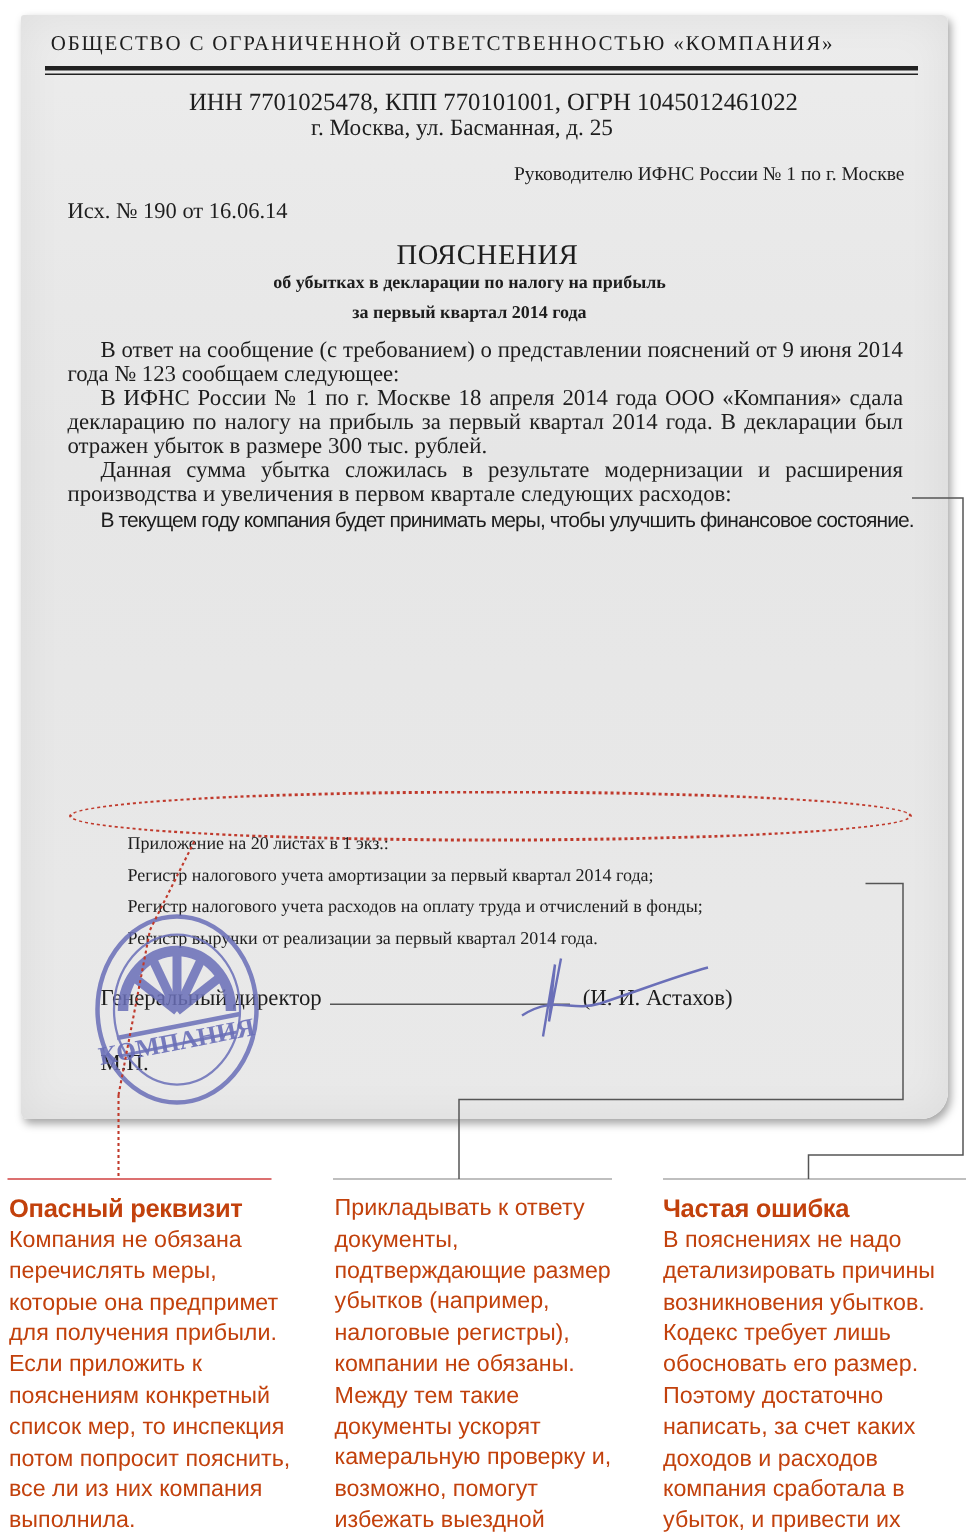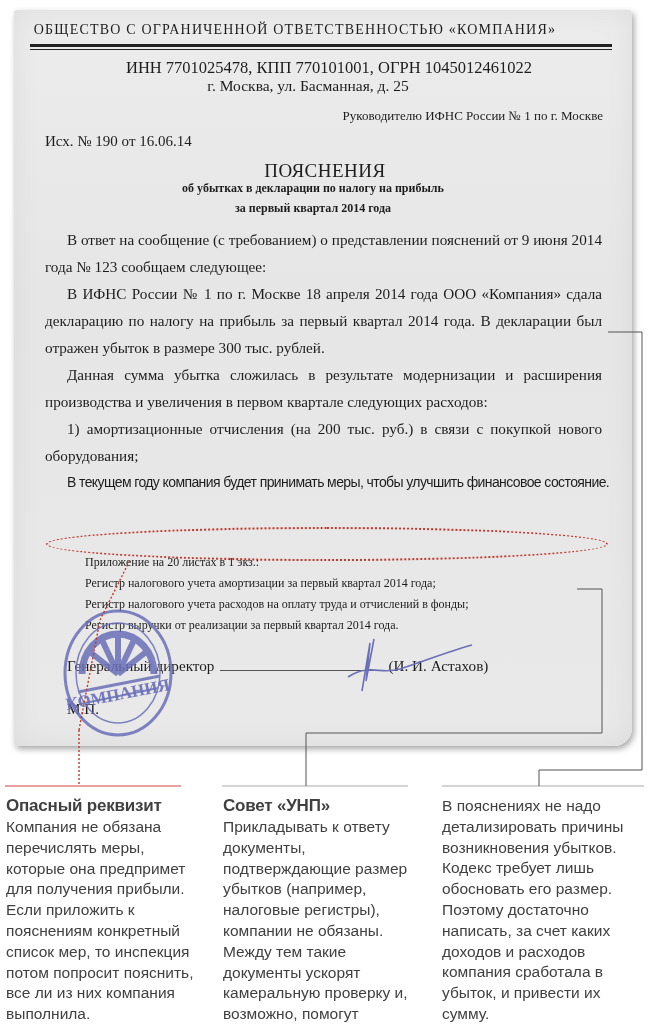--- a/index.html
+++ b/index.html
@@ -15,34 +15,34 @@
     .rule { position:absolute; left:30px; width:582px; background:#222; }
     .rule1 { top:44px; height:2.5px; }
     .rule2 { top:49px; height:1px; }
     .ids { position:absolute; top:58px; left:4px; width:650px; text-align:center; font-size:16.5px; }
     .addr { position:absolute; top:77px; left:0; width:616px; text-align:center; font-size:15.5px; }
     .recipient { position:absolute; top:108px; right:47px; font-size:13px; }
     .outno { position:absolute; top:133px; left:45px; font-size:15px; }
     .title { position:absolute; top:160px; left:0; width:650px; text-align:center; font-weight:normal; font-size:19px; letter-spacing:0.5px; }
     .subtitle { position:absolute; left:0; width:626px; text-align:center; font-weight:bold; font-size:12px; }
     .sub1 { top:181px; } .sub2 { top:201px; }
-    .body { position:absolute; top:226px; left:45px; width:557px; font-size:15.2px; line-height:27px; text-align:justify; }
+    .body { position:absolute; top:226px; left:45px; width:557px; font-size:15.2px; line-height:16px; text-align:justify; }
     .body p { margin:0; }
     .ind { text-indent:22px; }
     .circled { position:relative; font-family:"Liberation Sans Narrow","Liberation Sans",sans-serif; font-size:14px; letter-spacing:-0.6px; white-space:nowrap; }
     .ellipse { position:absolute; left:46px; top:527px; width:558px; height:30px; border:2px dotted #c0392b; border-radius:50%; pointer-events:none; }
     .attach { position:absolute; left:85px; font-size:12px; }
     .sign-row { position:absolute; top:657px; left:67px; font-size:15.2px; width:520px; }
     .sign-line { display:inline-block; width:160px; border-bottom:1px solid #555; margin:0 8px 0 6px; vertical-align:baseline; height:12px; }
     .mp { position:absolute; top:700px; left:67px; font-size:15.2px; }
     .stamp { position:absolute; left:62px; top:608px; width:112px; height:130px; }
     .signature { position:absolute; left:340px; top:633px; width:140px; height:60px; }
     .callouts { position:absolute; left:0; top:0; width:650px; height:1026px; pointer-events:none; }
     .cols { position:absolute; top:796px; left:0; width:650px; }
-    .col { position:absolute; top:0; width:200px; font-family:"Liberation Sans", sans-serif; color:#404040; }
+    .col { position:absolute; top:0; width:200px; font-family:"Liberation Sans", sans-serif; color:#c2410c; }
     .col h3 { margin:0 0 1px 0; font-size:17px; font-weight:bold; letter-spacing:-0.2px; }
     .col p { margin:0; font-size:15.5px; line-height:20.8px; }
     .c1 { left:6px; } .c2 { left:223px; } .c3 { left:442px; }
   </style>
 </head>
 <body>
 
 <div class="paper"></div>
 
 <div class="doc">
@@ -54,21 +54,20 @@
   <div class="recipient">Руководителю ИФНС России № 1 по г. Москве</div>
   <div class="outno">Исх. № 190 от 16.06.14</div>
   <div class="title">ПОЯСНЕНИЯ</div>
   <div class="subtitle sub1">об убытках в декларации по налогу на прибыль</div>
   <div class="subtitle sub2">за первый квартал 2014 года</div>
 
   <div class="body">
     <p class="ind">В ответ на сообщение (с требованием) о представлении пояснений от 9 июня 2014 года № 123 сообщаем следующее:</p>
     <p class="ind">В ИФНС России № 1 по г. Москве 18 апреля 2014 года ООО «Компания» сдала декларацию по налогу на прибыль за первый квартал 2014 года. В декларации был отражен убыток в размере 300 тыс. рублей.</p>
     <p class="ind">Данная сумма убытка сложилась в результате модернизации и расширения производства и увеличения в первом квартале следующих расходов:</p>
-    <p class="ind">1) амортизационные отчисления (на 200 тыс. руб.) в связи с покупкой нового оборудования;</p>
     <p class="ind circled">В текущем году компания будет принимать меры, чтобы улучшить финансовое состояние.</p>
   </div>
   <div class="ellipse"></div>
 
   <div class="attach" style="top:555px;">Приложение на 20 листах в 1 экз.:</div>
   <div class="attach" style="top:576px;">Регистр налогового учета амортизации за первый квартал 2014 года;</div>
   <div class="attach" style="top:597px;">Регистр налогового учета расходов на оплату труда и отчислений в фонды;</div>
   <div class="attach" style="top:618px;">Регистр выручки от реализации за первый квартал 2014 года.</div>
 
   <div class="sign-row">
@@ -108,19 +107,19 @@
   <path d="M306 786 L306 733 L602 733 L602 589 L577 589" fill="none" stroke="#555" stroke-width="1"></path>
   <path d="M608 332 L642 332 L642 770 L539 770 L539 786" fill="none" stroke="#555" stroke-width="1"></path>
 </svg>
 
 <div class="cols">
   <div class="col c1">
     <h3>Опасный реквизит</h3>
     <p>Компания не обязана перечислять меры, которые она предпримет для получения прибыли. Если приложить к пояснениям конкретный список мер, то инспекция потом попросит пояснить, все ли из них компания выполнила.</p>
   </div>
   <div class="col c2">
-    <h3>Совет «УНП»</h3>
     <p>Прикладывать к ответу документы, подтверждающие размер убытков (например, налоговые регистры), компании не обязаны. Между тем такие документы ускорят камеральную проверку и, возможно, помогут избежать выездной ревизии.</p>
   </div>
   <div class="col c3">
+    <h3>Частая ошибка</h3>
     <p>В пояснениях не надо детализировать причины возникновения убытков. Кодекс требует лишь обосновать его размер. Поэтому достаточно написать, за счет каких доходов и расходов компания сработала в убыток, и привести их сумму.</p>
   </div>
 </div>
 
 </body></html>

